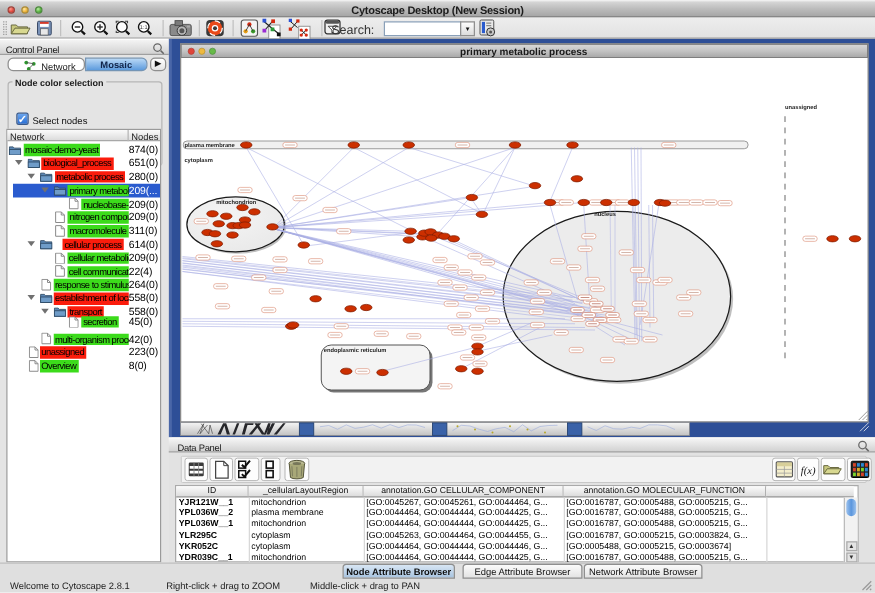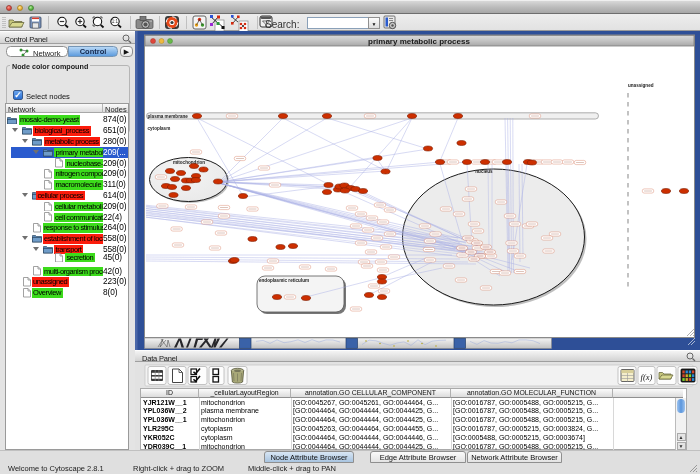--- a/index.html
+++ b/index.html
@@ -49,20 +49,21 @@
 .stattext{top:13px;font-size:7.5px;color:#222}
 .btab{top:0px;height:12px;border:1px solid #8f8f8f;font-size:7.5px;color:#111;text-align:center;line-height:11px;background:linear-gradient(#fbfbfb,#e3e3e3);border-radius:3px 3px 0 0}
 </style>
 </head>
 <body>
 
 <div class="abs" id="titlebar">
   <div class="abs tl" style="left:5.5px;background:radial-gradient(circle at 35% 30%,#ff9a8a,#e2463d 60%,#b03028);border:0.5px solid #a04038"></div>
   <div class="abs tl" style="left:16.5px;background:radial-gradient(circle at 35% 30%,#ffe9a0,#f0b438 60%,#c08a20);border:0.5px solid #ad8a30"></div>
   <div class="abs tl" style="left:27.5px;background:radial-gradient(circle at 35% 30%,#b8efa0,#58b440 60%,#3a8a28);border:0.5px solid #4a8a3a"></div>
+  <div class="abs" id="title-text">Cytoscape Desktop (New Session)</div>
 </div>
 
 <div class="abs" id="toolbar">
   <svg class="abs" style="left:0;top:0" width="420" height="17" viewBox="0 0 420 17">
     <g stroke="#9a9a9a" stroke-width="1">
         <line x1="3" y1="3" x2="3" y2="14" stroke-dasharray="1,1"></line>
         <line x1="5" y1="3" x2="5" y2="14" stroke-dasharray="1,1"></line>
       </g>
 
     <g transform="translate(9,3)">
@@ -180,24 +181,24 @@
   </div>
   <div class="abs tabcap" id="tab-network">
     <svg class="icon" width="10" height="9" viewBox="0 0 10 9">
         <circle cx="2" cy="2" r="1.5" fill="#2a9a2a"></circle>
         <circle cx="8" cy="3" r="1.5" fill="#2a9a2a"></circle>
         <circle cx="4" cy="7" r="1.5" fill="#2a9a2a"></circle>
         <path d="M2 2 L8 3 L4 7" fill="none" stroke="#555" stroke-width="0.7"></path>
       </svg>
     <span>Network</span>
   </div>
-  <div class="abs" id="tab-mosaic">Control</div>
+  <div class="abs" id="tab-mosaic">Mosaic</div>
   <div class="abs" id="tab-arrow">▶</div>
   <div class="abs" id="groupbox"></div>
-  <span class="abs" id="grouplbl">Node color compound</span>
+  <span class="abs" id="grouplbl">Node color selection</span>
   <div class="abs" id="checkbox">✓</div>
   <span class="abs" id="checklbl">Select nodes</span>
   <div class="abs" id="treewrap">
     <div class="abs" id="treehdr">
         <span class="h1">Network</span>
         <span class="h2">Nodes</span>
         <span class="vd"></span>
       </div>
     <div class="trow" style="top:10.5px">
         <svg style="position:absolute;left:1.0px;top:1.2px" width="10" height="8.5" viewBox="0 0 10 8.5">
@@ -257,21 +258,21 @@
         </svg>
         <span class="lbl g" style="left:48.0px;max-width:49.0px">macromolecule metab</span>
         <span class="num" style="color:#000">311(0)</span>
       </div>
 <div class="trow" style="top:86.1px">
         <span class="arr" style="left:16.0px"></span>
         <svg style="position:absolute;left:26.0px;top:1.2px" width="10" height="8.5" viewBox="0 0 10 8.5">
           <path d="M0.5 8 L0.5 1.5 L3.5 1.5 L4.5 2.5 L9.5 2.5 L9.5 8 Z" fill="#5b87b5" stroke="#2e4a66" stroke-width="0.7"></path>
           <rect x="0.5" y="3.6" width="9" height="4.4" fill="#6f9cc8" stroke="#2e4a66" stroke-width="0.7"></rect>
         </svg>
-        <span class="lbl r" style="left:30px;max-width:59.5px">cellular process</span>
+        <span class="lbl r" style="left:44px;max-width:59.5px">cellular process</span>
         <span class="num" style="color:#000">614(0)</span>
       </div>
 <div class="trow" style="top:96.9px">
         <svg style="position:absolute;left:37.5px;top:0.8px" width="8" height="9.5" viewBox="0 0 8 9.5">
           <path d="M0.5 9 L0.5 0.5 L5 0.5 L7.5 3 L7.5 9 Z" fill="#fff" stroke="#8a8a8a" stroke-width="0.8"></path>
           <path d="M5 0.5 L5 3 L7.5 3" fill="none" stroke="#8a8a8a" stroke-width="0.8"></path>
         </svg>
         <span class="lbl g" style="left:47.5px;max-width:49.5px">cellular metabolic proc</span>
         <span class="num" style="color:#000">209(0)</span>
       </div>
@@ -1029,21 +1030,21 @@
         <div style="position:absolute;left:0.5px;bottom:9px;width:9px;height:8px;background:#e4e4e4;border:1px solid #aaa;font-size:5px;text-align:center;line-height:7px;color:#333">▲</div>
         <div style="position:absolute;left:0.5px;bottom:0;width:9px;height:8px;background:#e4e4e4;border:1px solid #aaa;font-size:5px;text-align:center;line-height:7px;color:#333">▼</div>
       </div>
     </div>
   </div>
 
 <div class="abs" id="bottomstrip">
   <span class="abs stattext" style="left:8px">Welcome to Cytoscape 2.8.1</span>
   <span class="abs stattext" style="left:133px">Right-click + drag to ZOOM</span>
   <span class="abs stattext" style="left:248px">Middle-click + drag to PAN</span>
-  <div class="abs btab" style="left:264px;width:90px;background:linear-gradient(#d8e6f4,#a8c4e0);font-weight:normal">Node Attribute Browser</div>
+  <div class="abs btab" style="left:274px;width:90px;background:linear-gradient(#d8e6f4,#a8c4e0);font-weight:bold">Node Attribute Browser</div>
   <div class="abs btab" style="left:370px;width:96px">Edge Attribute Browser</div>
   <div class="abs btab" style="left:467px;width:95px">Network Attribute Browser</div>
     <svg class="abs" style="left:688px;top:12px" width="10" height="10" viewBox="0 0 10 10">
       <g stroke="#9a9a9a" stroke-width="1">
         <line x1="2" y1="9" x2="9" y2="2"></line>
         <line x1="5" y1="9" x2="9" y2="5"></line>
         <line x1="8" y1="9" x2="9" y2="8"></line>
       </g>
     </svg>
 </div>

